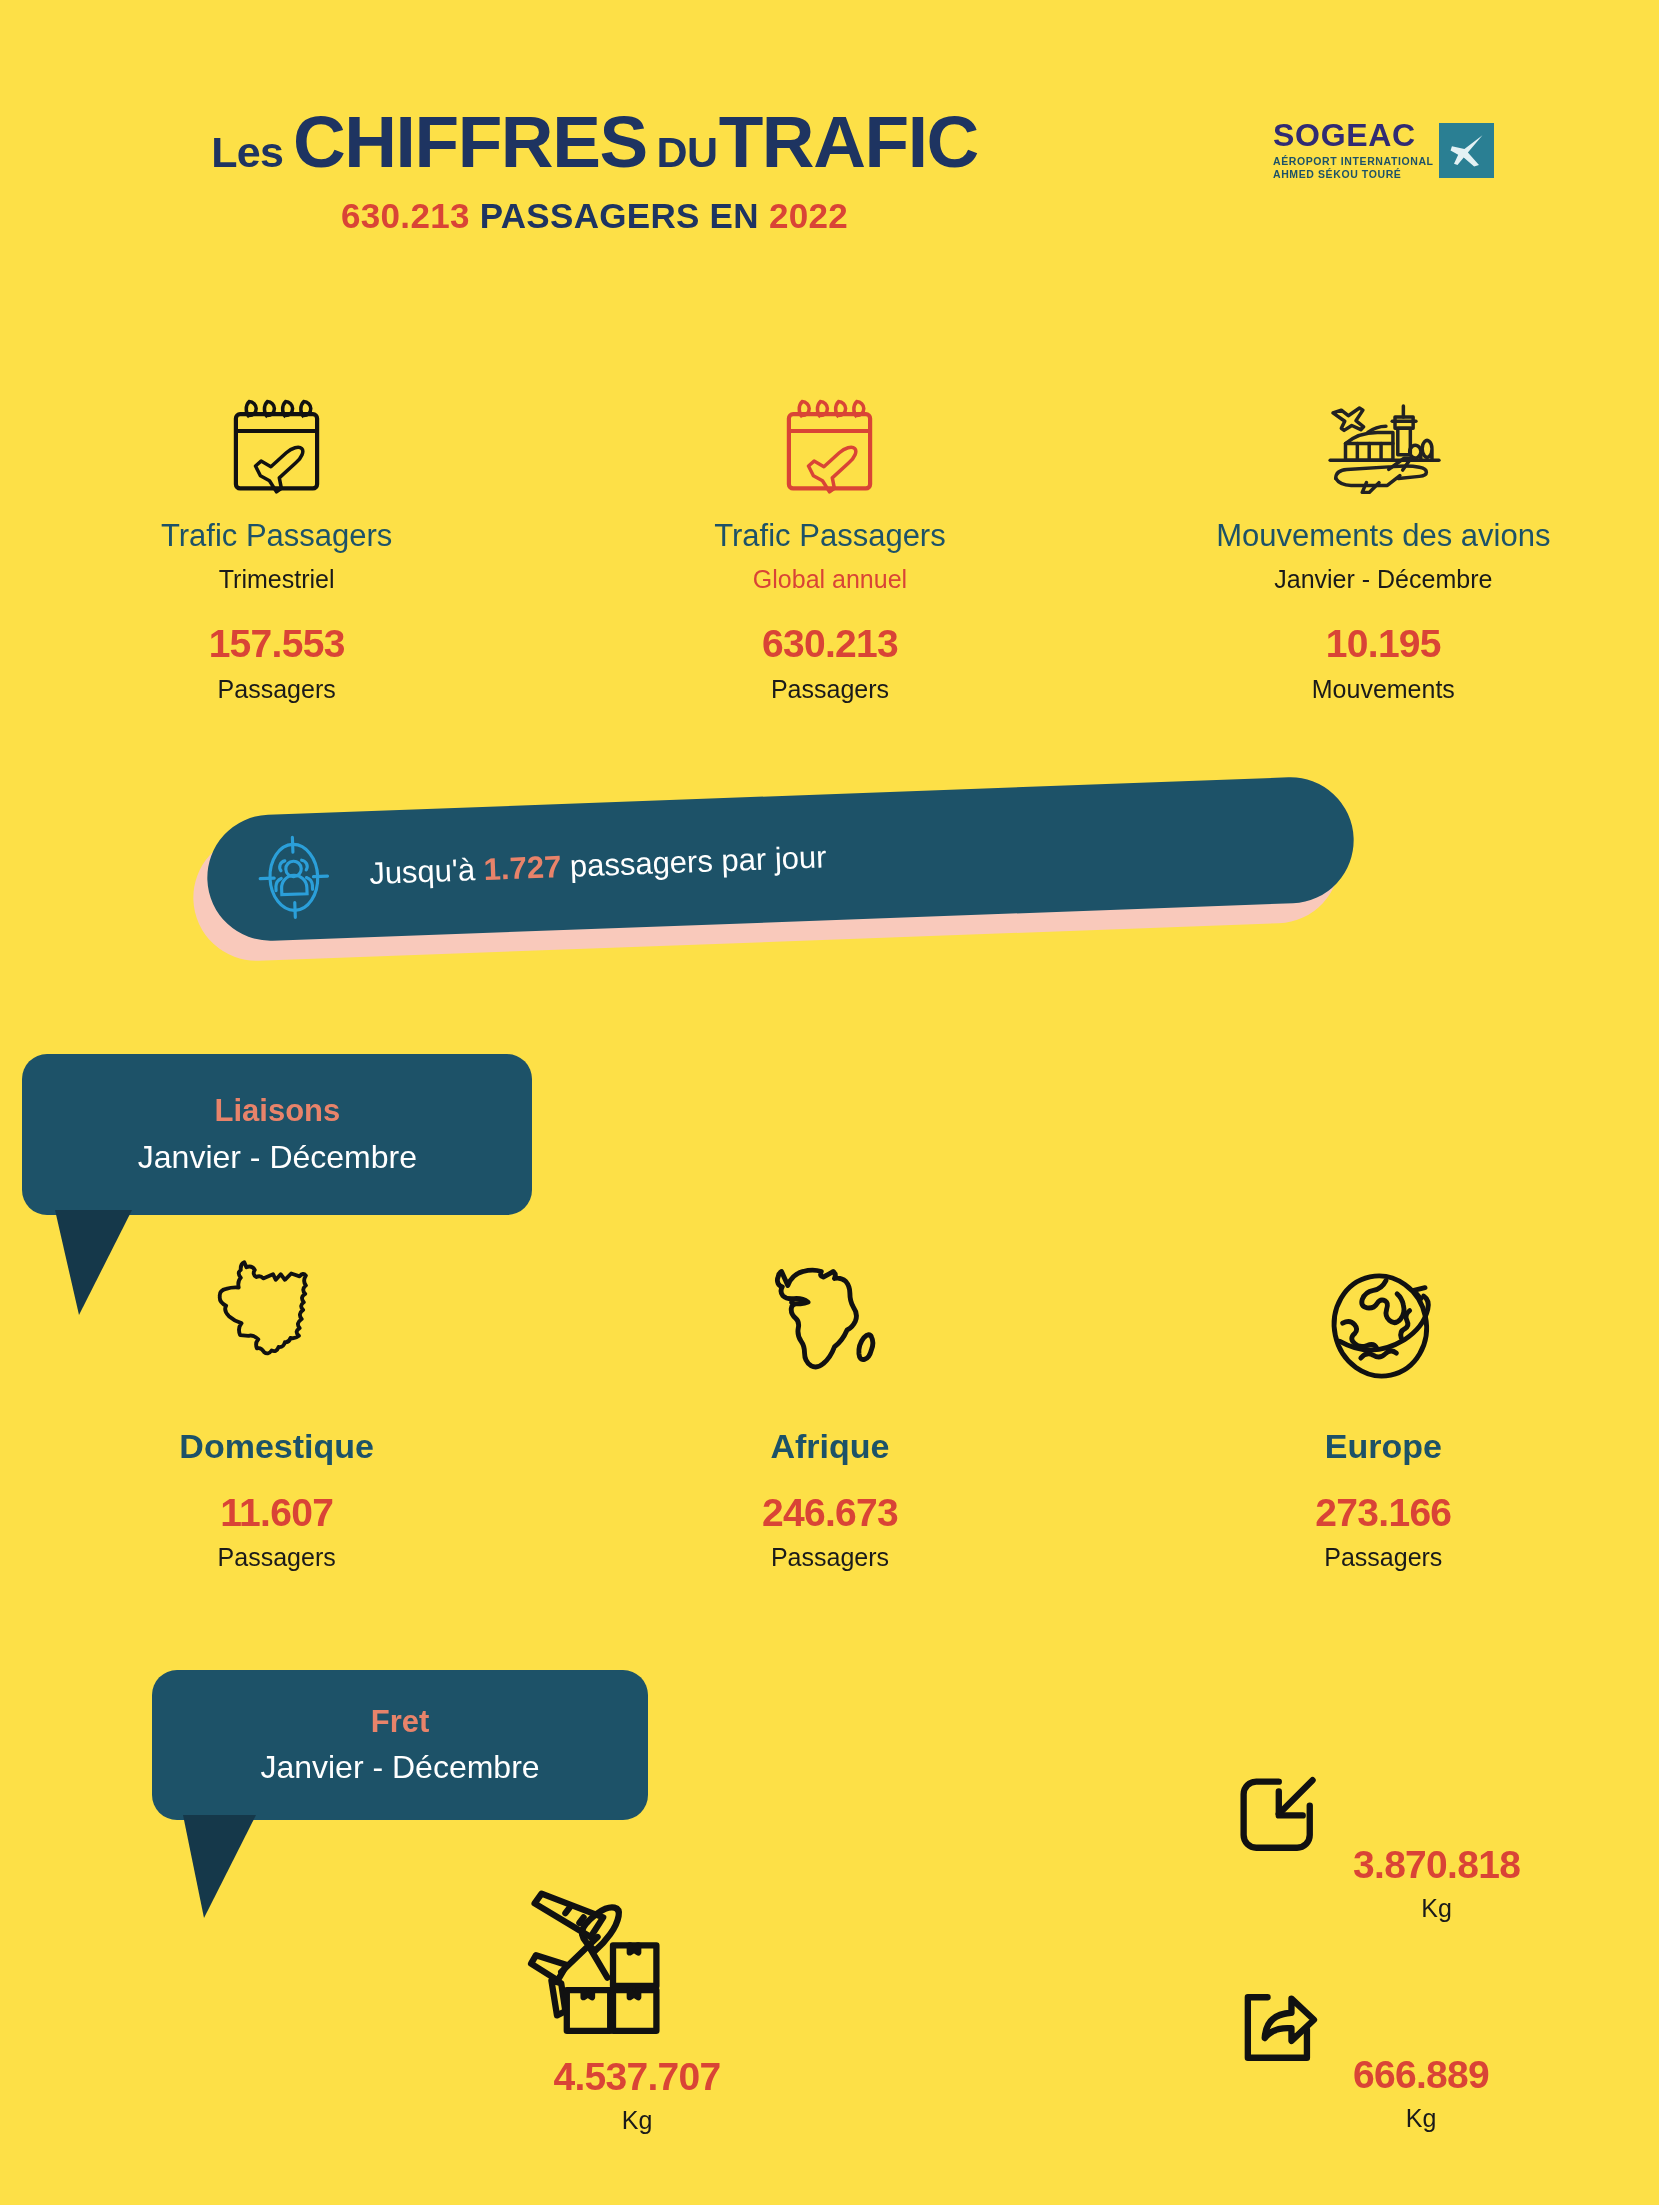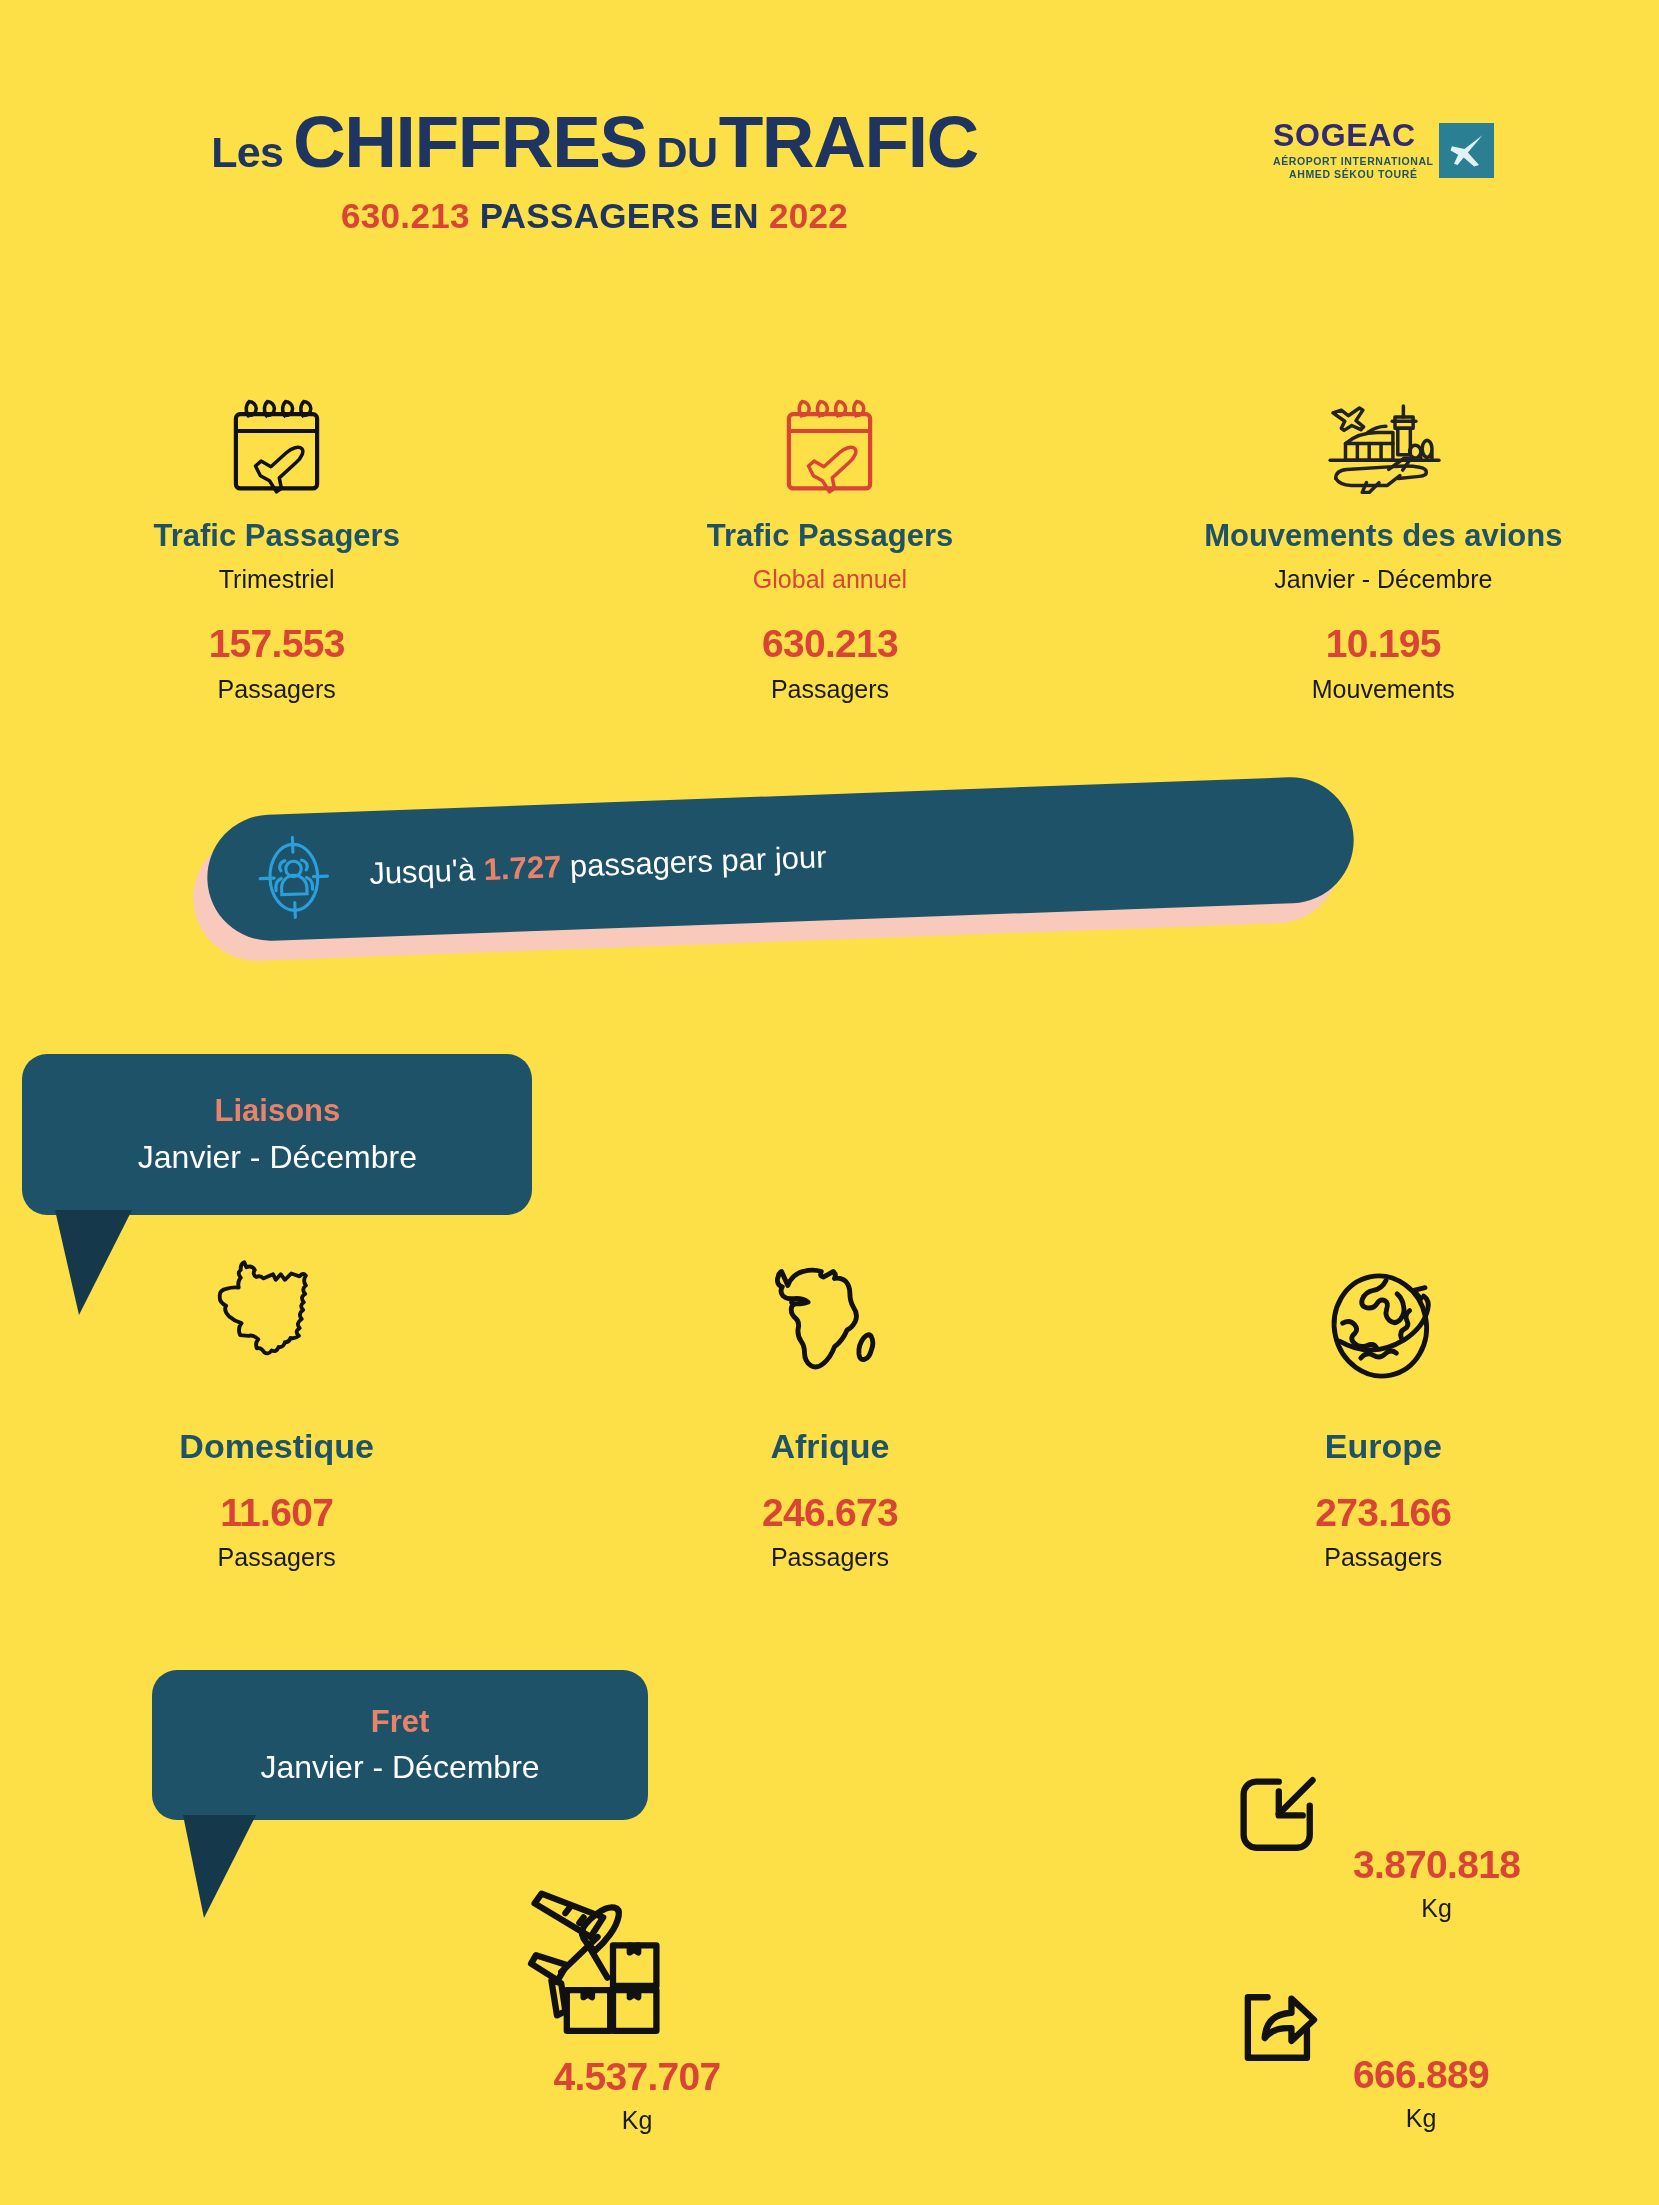--- a/index.html
+++ b/index.html
@@ -75,21 +75,21 @@
 
   
   .logo {
     position: absolute;
     top: 119px;
     left: 1273px;
     display: flex;
     align-items: center;
     gap: 5.6px;
   }
-  .logo-text { display: flex; flex-direction: column; align-items: flex-start; text-align: center; }
+  .logo-text { display: flex; flex-direction: column; align-items: flex-start; }
   .logo-word {
     font-size: 32px;
     font-weight: 800;
     color: #312b73;
     letter-spacing: 0.7px;
     line-height: 1;
   }
   .logo-sub {
     font-size: 10.5px;
     font-weight: 700;
@@ -116,21 +116,21 @@
   .stat-card {
     flex: 1 1 0;
     display: flex;
     flex-direction: column;
     align-items: center;
   }
   .stat-icon { height: 105px; display: flex; align-items: flex-end; justify-content: center; }
   .stat-title {
     margin-top: 24px;
     font-size: 31px;
-    font-weight: 700;
+    font-weight: 400;
     color: #1d5268;
     white-space: nowrap;
   }
   .stat-sub {
     margin-top: 11.2px;
     font-size: 25px;
     font-weight: 400;
     color: #1a1a1a;
     white-space: nowrap;
   }

